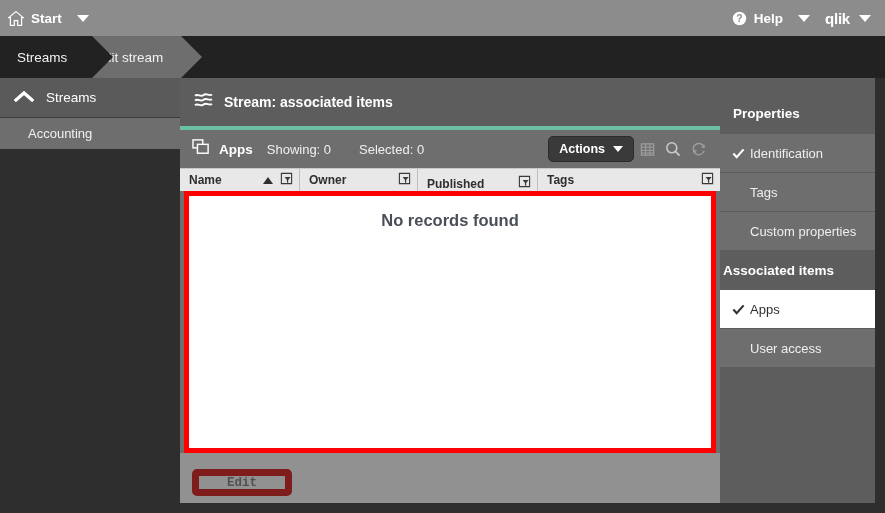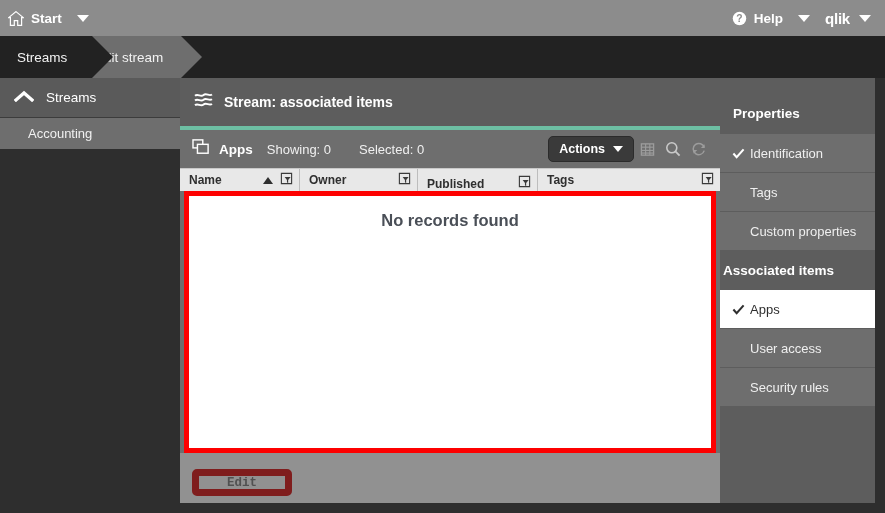--- a/index.html
+++ b/index.html
@@ -413,23 +413,20 @@
         <span class="rp-check">
           <svg viewBox="0 0 14 14" width="13" height="13">
             <path d="M1.5 7 L5 11 L12.5 2.5" fill="none" stroke="#2f2f2f" stroke-width="2.2"></path>
           </svg>
         </span>
         <span>Apps</span>
       </div>
       <div class="rp-item indent">
         <span>User access</span>
       </div>
-      <div class="rp-item indent">
-        <span>Security rules</span>
-      </div>
     </div>
   </div>
 
   <div class="scrollstrip">
     <div class="thumb"></div>
   </div>
 
   <div class="bottomstrip"></div>
 
 </div>

